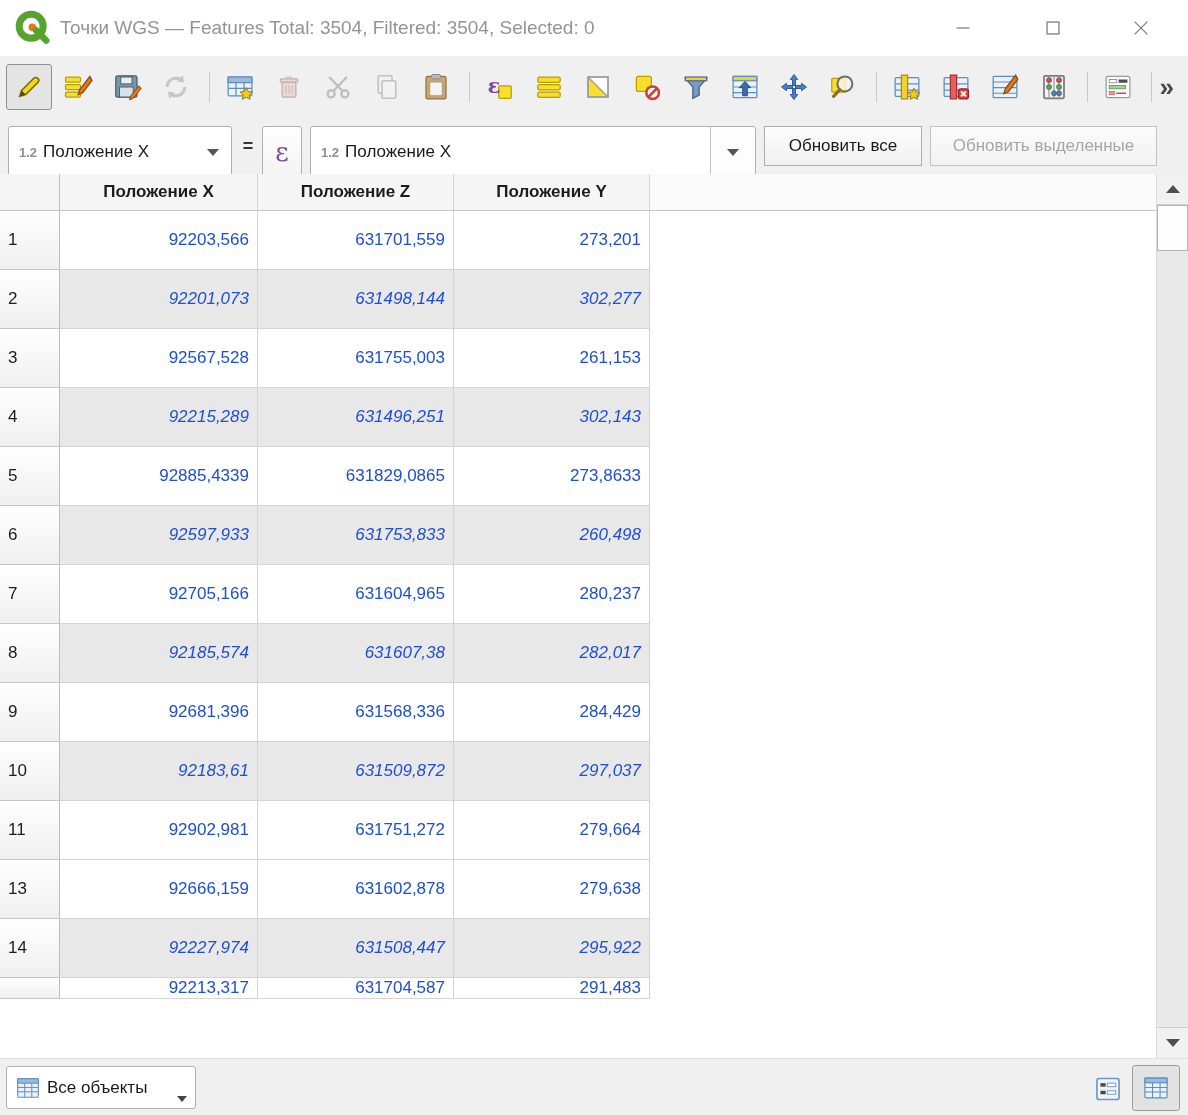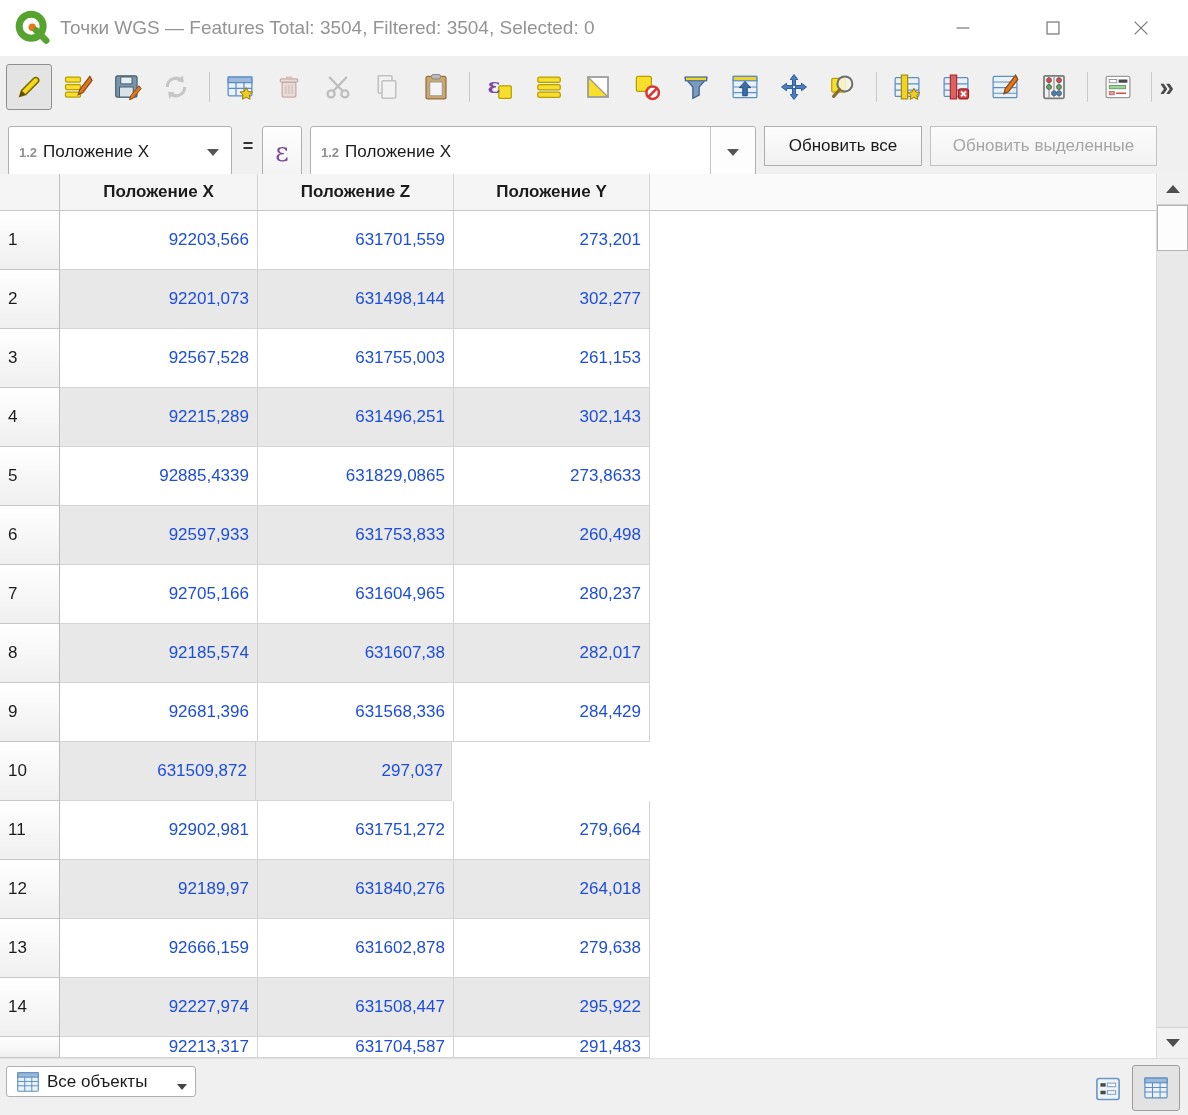--- a/index.html
+++ b/index.html
@@ -60,41 +60,41 @@
   .thead .hfill{flex:1;border-right:none;background:#fafafa;}
   .trow{display:flex;height:59px;}
   .trow.partial{height:21px;overflow:hidden;}
   .rowhdr{width:60px;box-sizing:border-box;background:linear-gradient(#ffffff,#efefef);
        border-right:1px solid #bdbdbd;border-bottom:1px solid #c6c6c6;
        display:flex;align-items:center;padding-left:8px;font-size:17px;color:#1c1c1c;flex:0 0 auto;}
   .cell{box-sizing:border-box;border-right:1px solid #d4d4d4;border-bottom:1px solid #d4d4d4;
        display:flex;align-items:center;justify-content:flex-end;padding-right:8px;
        font-size:17px;color:#1d4ed8;flex:0 0 auto;}
   .c1{width:198px;} .c2{width:196px;} .c3{width:196px;}
-  .trow.alt .cell{background:#e9e8e8;}
+  .trow.alt .cell{background:#e9e8e8;font-style:italic;}
   .rfill{flex:1;background:#fff;}
 
   
   .vscroll{position:absolute;left:1156px;top:174px;width:32px;height:884px;background:#e9e9e9;
        border-left:1px solid #dcdcdc;box-sizing:border-box;}
   .sbtn{position:absolute;left:0;width:32px;height:30px;background:#f1f1f1;display:flex;
        align-items:center;justify-content:center;}
   .sbtn.up{top:0;border-bottom:1px solid #d0d0d0;}
   .sbtn.down{bottom:0;border-top:1px solid #d0d0d0;}
   .tri-up{width:0;height:0;border-left:7px solid transparent;border-right:7px solid transparent;
        border-bottom:8px solid #4f4f4f;}
   .tri-down{width:0;height:0;border-left:7px solid transparent;border-right:7px solid transparent;
        border-top:8px solid #4f4f4f;}
   .sthumb{position:absolute;left:0;top:31px;width:31px;height:46px;background:#fdfdfd;
        border:1px solid #b4b4b4;box-sizing:border-box;}
 
   
   .footer{position:absolute;left:0;top:1058px;width:1188px;height:57px;background:#f0f0f0;
        border-top:1px solid #e0e0e0;box-sizing:border-box;}
-  .filter-btn{position:absolute;left:6px;top:7px;width:190px;height:31px;background:#fff;
+  .filter-btn{position:absolute;left:6px;top:7px;width:190px;height:43px;background:#fff;
        border:1px solid #b0b0b0;border-radius:3px;box-sizing:border-box;display:flex;align-items:center;}
   .filter-btn svg{width:26px;height:26px;margin:0 6px 0 8px;}
   .filter-btn .lbl{font-size:17px;color:#1a1a1a;}
   .filter-btn .mini-caret{position:absolute;right:8px;bottom:6px;width:0;height:0;
        border-left:5px solid transparent;border-right:5px solid transparent;border-top:6px solid #444;}
   .view-btn{position:absolute;display:flex;align-items:center;justify-content:center;box-sizing:border-box;}
   .form-view{left:1090px;top:12px;width:36px;height:36px;}
   .table-view{left:1132px;top:6px;width:48px;height:46px;background:#e2e2e2;
        border:1px solid #9e9e9e;border-radius:3px;}
   .view-btn svg{width:28px;height:28px;}
@@ -411,36 +411,30 @@
         </div>
         <div class="trow">
           <div class="rowhdr">9</div>
           <div class="cell c1">92681,396</div>
           <div class="cell c2">631568,336</div>
           <div class="cell c3">284,429</div>
           <div class="rfill"></div>
         </div>
         <div class="trow alt">
           <div class="rowhdr">10</div>
+          <div class="cell c1">92183,61</div>
           <div class="cell c2">631509,872</div>
           <div class="cell c3">297,037</div>
           <div class="rfill"></div>
         </div>
         <div class="trow">
           <div class="rowhdr">11</div>
           <div class="cell c1">92902,981</div>
           <div class="cell c2">631751,272</div>
           <div class="cell c3">279,664</div>
-          <div class="rfill"></div>
-        </div>
-        <div class="trow alt">
-          <div class="rowhdr">12</div>
-          <div class="cell c1">92189,97</div>
-          <div class="cell c2">631840,276</div>
-          <div class="cell c3">264,018</div>
           <div class="rfill"></div>
         </div>
         <div class="trow">
           <div class="rowhdr">13</div>
           <div class="cell c1">92666,159</div>
           <div class="cell c2">631602,878</div>
           <div class="cell c3">279,638</div>
           <div class="rfill"></div>
         </div>
         <div class="trow alt">

